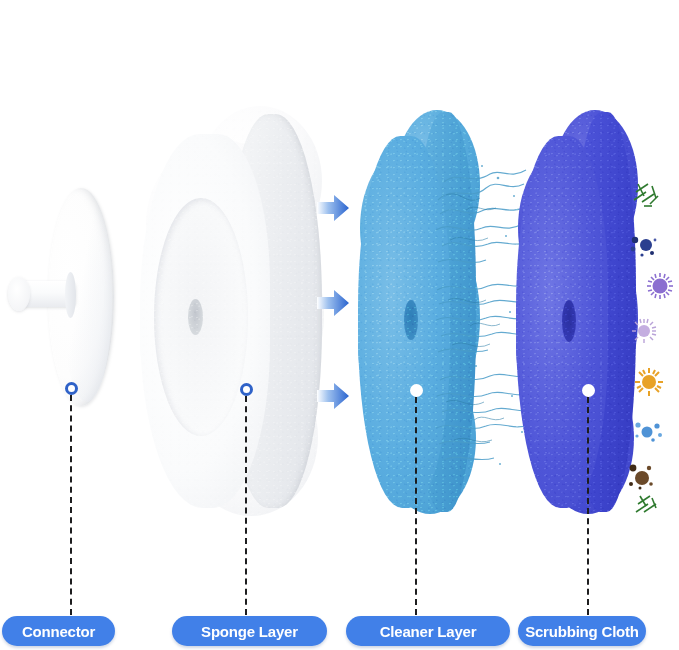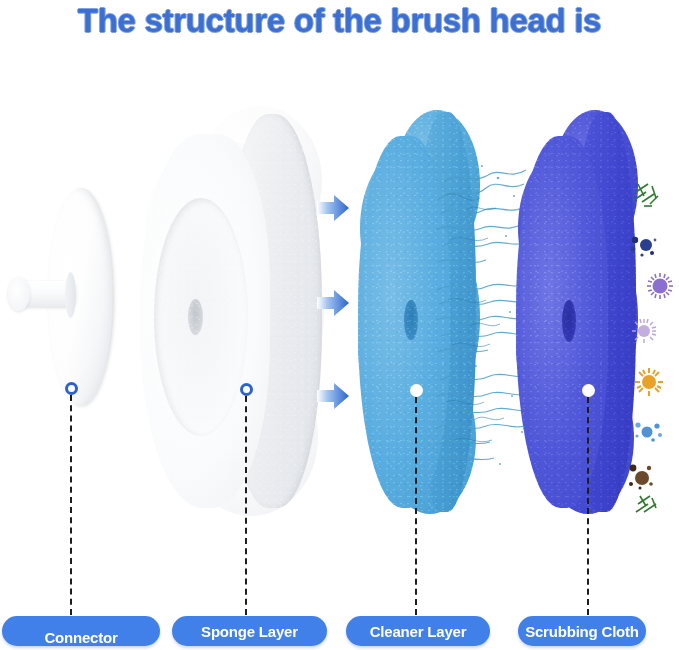--- a/index.html
+++ b/index.html
@@ -261,21 +261,20 @@
     white-space: nowrap;
   }
 
   
   #germs { position: absolute; left: 626px; top: 88px; width: 53px; height: 340px; }
 </style>
 </head>
 <body>
 
 <div id="title-block">
-  <span class="title-line">The structure of the brush head is</span>
 </div>
 
 <div id="stage">
 
   <div id="connector">
     <div id="connector-disc"></div>
     <div id="connector-disc-rim"></div>
     <div id="connector-stem"></div>
     <div id="connector-stem-collar"></div>
     <div id="connector-stem-cap"></div>
@@ -510,24 +509,24 @@
 
 <div class="marker ring-blue" style="left:240px; top:383px;"></div>
 <div class="leader" style="left:245px; top:396px; height:219px;"></div>
 
 <div class="marker solid-white" style="left:410px; top:384px;"></div>
 <div class="leader" style="left:415px; top:397px; height:218px;"></div>
 
 <div class="marker solid-white" style="left:582px; top:384px;"></div>
 <div class="leader" style="left:587px; top:397px; height:218px;"></div>
 
-<div class="pill" style="left:2px;   top:616px; width:158px;align-items:flex-end;">
+<div class="pill" style="left:2px;   top:616px; width:113px;">
   <span>Connector</span>
 </div>
 <div class="pill" style="left:172px; top:616px; width:155px;">
   <span>Sponge Layer</span>
 </div>
-<div class="pill" style="left:346px; top:616px; width:144px;">
+<div class="pill" style="left:346px; top:616px; width:164px;">
   <span>Cleaner Layer</span>
 </div>
 <div class="pill" style="left:518px; top:616px; width:128px;">
   <span>Scrubbing Cloth</span>
 </div>
 
 </body></html>

